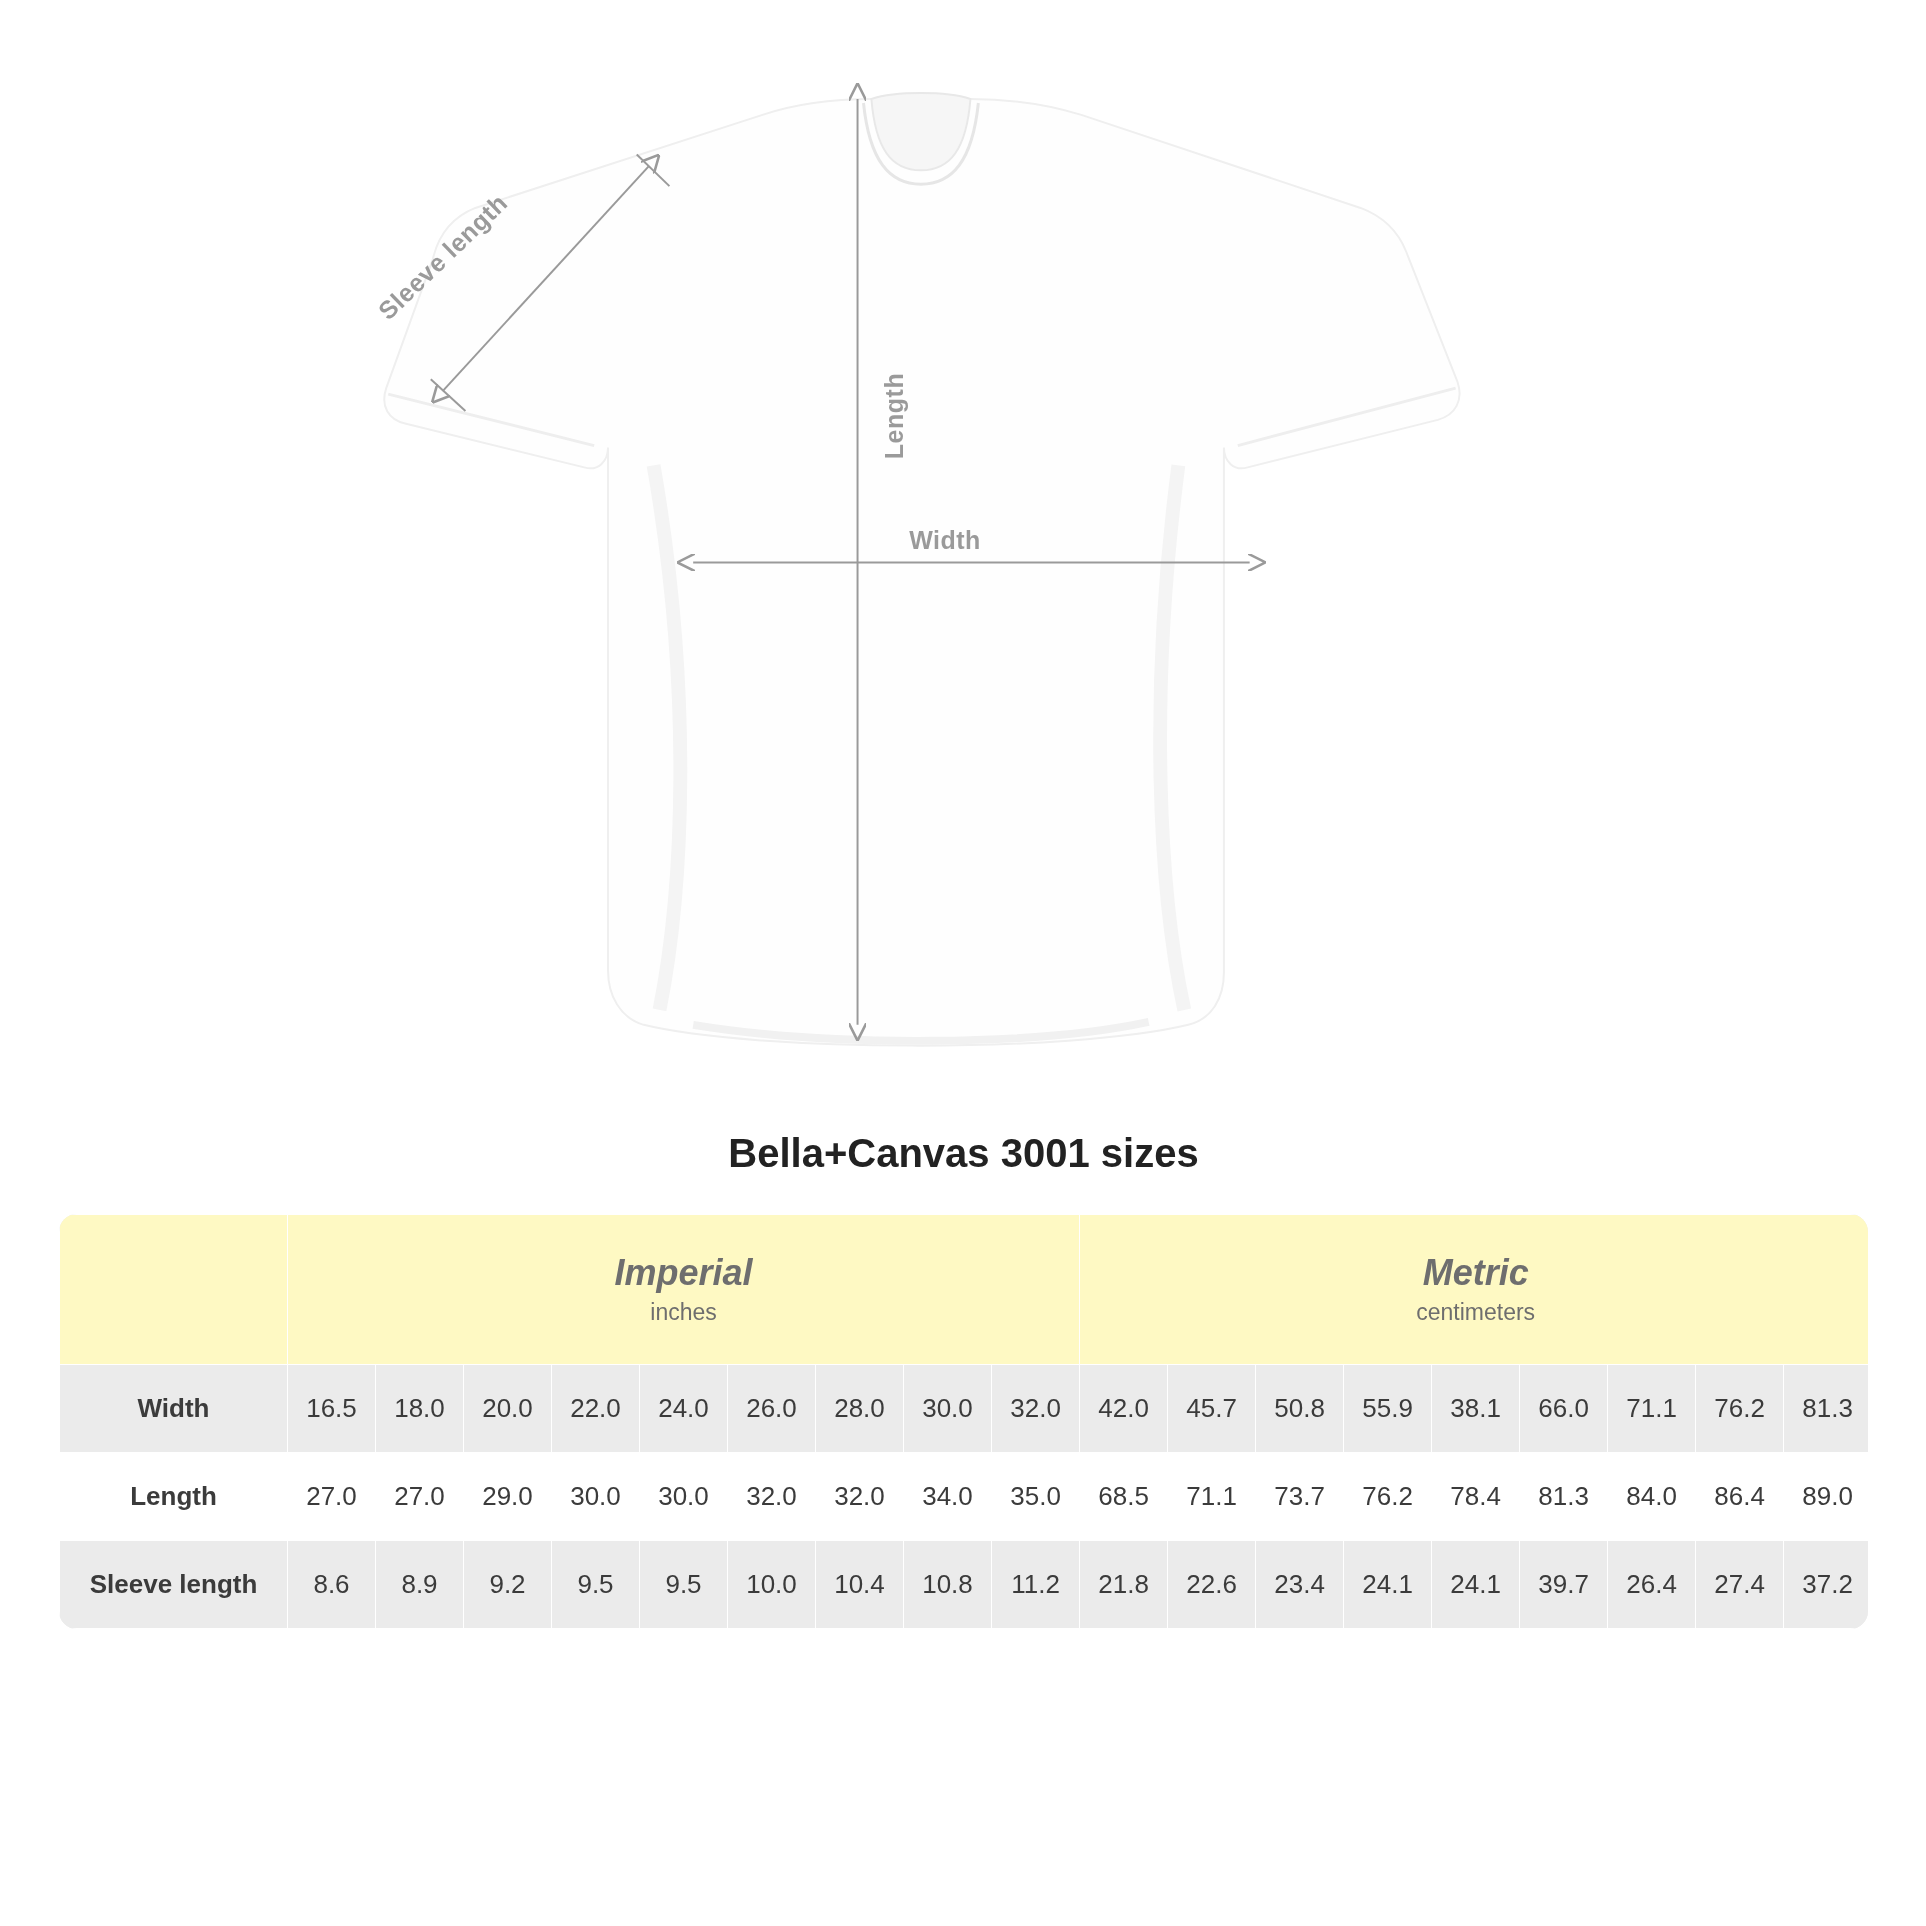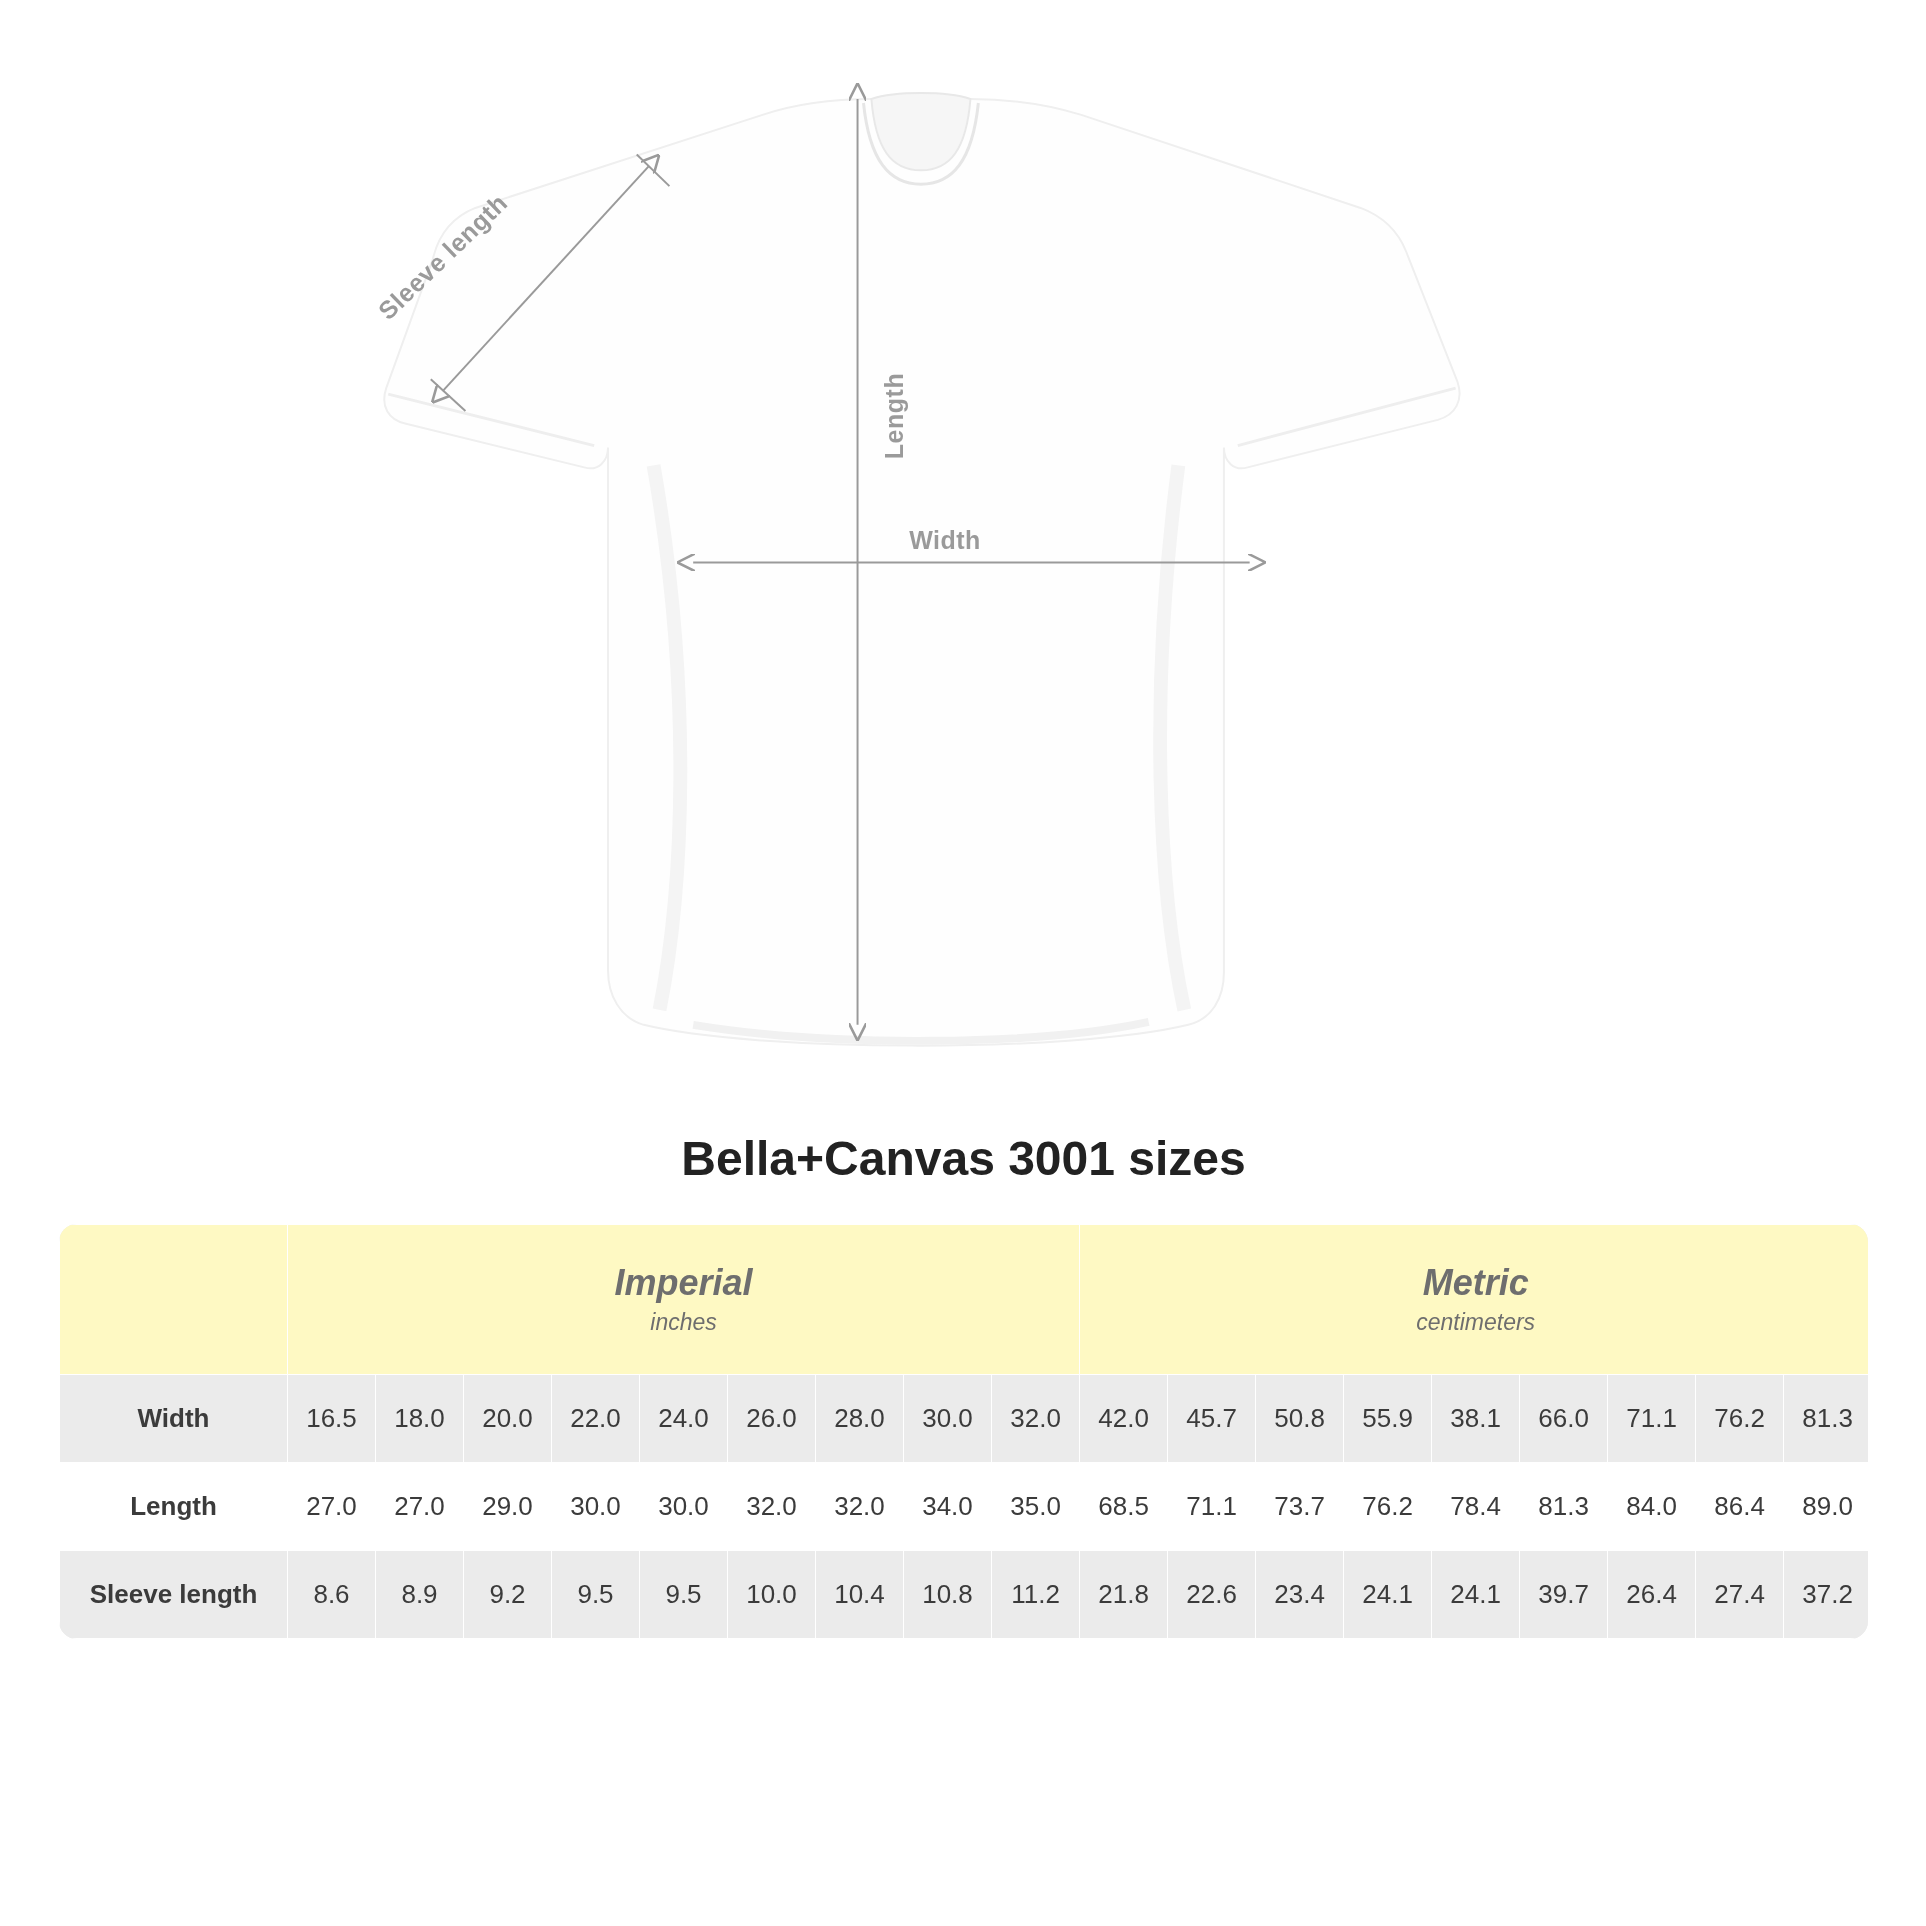--- a/index.html
+++ b/index.html
@@ -54,21 +54,21 @@
     top: 540px;
     transform: translate(-50%, -50%);
   }
 
   
   .title-block {
     text-align: center;
     margin-top: 22px;
   }
   .chart-title {
-    font-size: 48px;
+    font-size: 40px;
     font-weight: bold;
     color: #222222;
     margin: 0 0 16px 0;
   }
   .chart-note {
     font-size: 24px;
     font-style: italic;
     color: #555555;
     margin: 0;
   }
@@ -100,21 +100,20 @@
   }
   .unit-name {
     font-size: 36px;
     font-style: italic;
     font-weight: bold;
     color: #6e6e6e;
     line-height: 1.25;
   }
   .unit-sub {
     font-size: 23px;
-    font-style: italic;
     color: #6e6e6e;
     line-height: 1.5;
   }
   .head-row td {
     height: 91px;
     background: #ffffff;
     font-weight: bold;
     font-size: 27px;
     color: #4a4a4a;
   }

